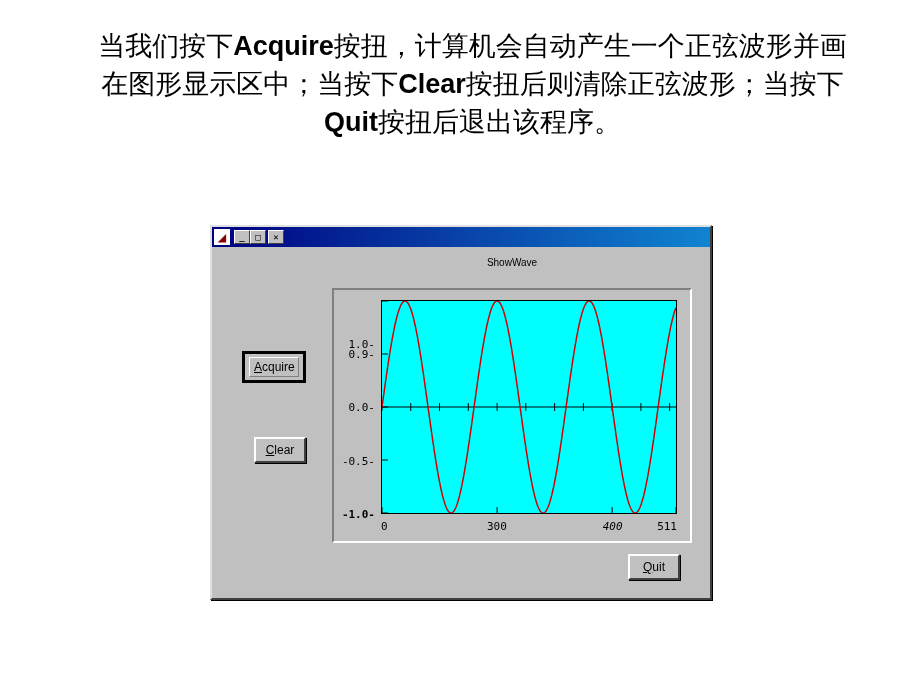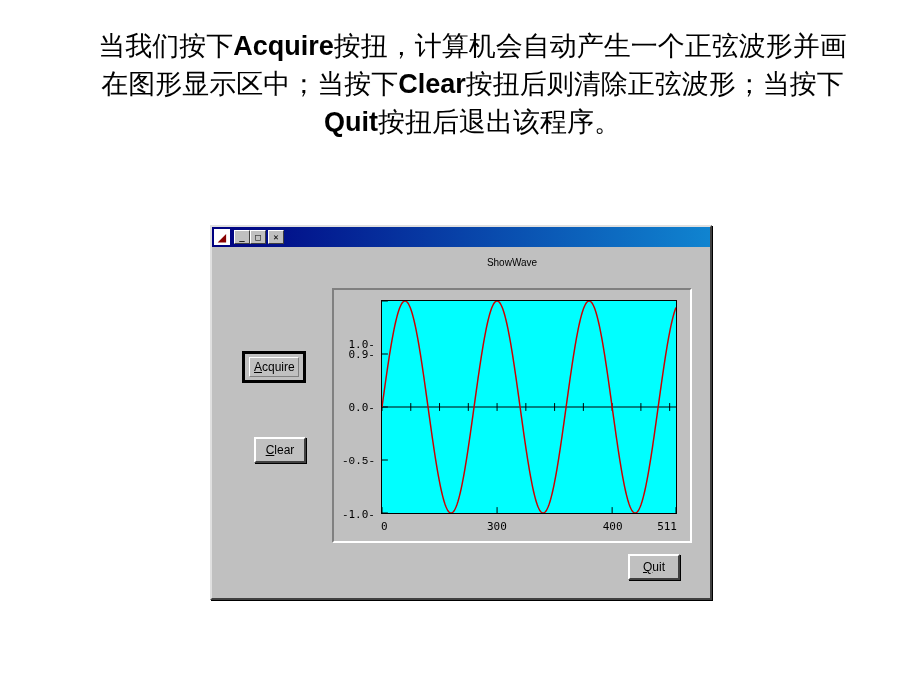--- a/index.html
+++ b/index.html
@@ -220,22 +220,22 @@
 
     <div class="cvi-btn clear underline-first">Clear</div>
 
     <div class="cvi-btn quit underline-first">Quit</div>
 
     <div class="chart-area">
       <div class="chart-title">ShowWave</div>
       <div class="chart-frame">
         <div class="chart-inner">
           <div class="y-labels">
-              <span style="top: 100%;">-1.0-</span>
-              <span style="top: 75%; font-family: Liberation Mono, monospace;">-0.5-</span>
+              <span style="top: 100%; font-weight: bold;">-1.0-</span>
+              <span style="top: 75%;">-0.5-</span>
               <span style="top: 50%; text-align: center;">0.0-</span>
               <span style="top: 25%;">0.9-</span>
               <span style="top: 0%; margin-top: 44px;">1.0-</span>
             </div>
           <div class="plot-region">
             <svg class="wave" viewBox="0 0 300 216" preserveAspectRatio="none">
                 <line x1="0" y1="104" x2="0" y2="112" stroke="#000" stroke-width="1"></line>
                 <line x1="29.354207436399214" y1="104" x2="29.354207436399214" y2="112" stroke="#000" stroke-width="1"></line>
                 <line x1="58.70841487279843" y1="104" x2="58.70841487279843" y2="112" stroke="#000" stroke-width="1"></line>
                 <line x1="88.06262230919765" y1="104" x2="88.06262230919765" y2="112" stroke="#000" stroke-width="1"></line>
@@ -255,21 +255,21 @@
                 <line x1="0" y1="210" x2="0" y2="216" stroke="#000" stroke-width="1"></line>
                 <line x1="117.41682974559686" y1="210" x2="117.41682974559686" y2="216" stroke="#000" stroke-width="1"></line>
                 <line x1="234.8336594911937" y1="210" x2="234.8336594911937" y2="216" stroke="#000" stroke-width="1"></line>
                 <line x1="300" y1="210" x2="300" y2="216" stroke="#000" stroke-width="1"></line>
                 <path d="M0.00 108.00 L0.59 103.76 L1.17 99.53 L1.76 95.31 L2.35 91.11 L2.94 86.93 L3.52 82.79 L4.11 78.68 L4.70 74.63 L5.28 70.62 L5.87 66.67 L6.46 62.78 L7.05 58.97 L7.63 55.23 L8.22 51.57 L8.81 48.00 L9.39 44.52 L9.98 41.14 L10.57 37.86 L11.15 34.69 L11.74 31.63 L12.33 28.69 L12.92 25.88 L13.50 23.19 L14.09 20.63 L14.68 18.20 L15.26 15.91 L15.85 13.77 L16.44 11.77 L17.03 9.92 L17.61 8.22 L18.20 6.68 L18.79 5.29 L19.37 4.05 L19.96 2.98 L20.55 2.08 L21.14 1.33 L21.72 0.75 L22.31 0.33 L22.90 0.08 L23.48 0.00 L24.07 0.08 L24.66 0.33 L25.24 0.75 L25.83 1.33 L26.42 2.08 L27.01 2.98 L27.59 4.05 L28.18 5.29 L28.77 6.68 L29.35 8.22 L29.94 9.92 L30.53 11.77 L31.12 13.77 L31.70 15.91 L32.29 18.20 L32.88 20.63 L33.46 23.19 L34.05 25.88 L34.64 28.69 L35.23 31.63 L35.81 34.69 L36.40 37.86 L36.99 41.14 L37.57 44.52 L38.16 48.00 L38.75 51.57 L39.33 55.23 L39.92 58.97 L40.51 62.78 L41.10 66.67 L41.68 70.62 L42.27 74.63 L42.86 78.68 L43.44 82.79 L44.03 86.93 L44.62 91.11 L45.21 95.31 L45.79 99.53 L46.38 103.76 L46.97 108.00 L47.55 112.24 L48.14 116.47 L48.73 120.69 L49.32 124.89 L49.90 129.07 L50.49 133.21 L51.08 137.32 L51.66 141.37 L52.25 145.38 L52.84 149.33 L53.42 153.22 L54.01 157.03 L54.60 160.77 L55.19 164.43 L55.77 168.00 L56.36 171.48 L56.95 174.86 L57.53 178.14 L58.12 181.31 L58.71 184.37 L59.30 187.31 L59.88 190.12 L60.47 192.81 L61.06 195.37 L61.64 197.80 L62.23 200.09 L62.82 202.23 L63.41 204.23 L63.99 206.08 L64.58 207.78 L65.17 209.32 L65.75 210.71 L66.34 211.95 L66.93 213.02 L67.51 213.92 L68.10 214.67 L68.69 215.25 L69.28 215.67 L69.86 215.92 L70.45 216.00 L71.04 215.92 L71.62 215.67 L72.21 215.25 L72.80 214.67 L73.39 213.92 L73.97 213.02 L74.56 211.95 L75.15 210.71 L75.73 209.32 L76.32 207.78 L76.91 206.08 L77.50 204.23 L78.08 202.23 L78.67 200.09 L79.26 197.80 L79.84 195.37 L80.43 192.81 L81.02 190.12 L81.60 187.31 L82.19 184.37 L82.78 181.31 L83.37 178.14 L83.95 174.86 L84.54 171.48 L85.13 168.00 L85.71 164.43 L86.30 160.77 L86.89 157.03 L87.48 153.22 L88.06 149.33 L88.65 145.38 L89.24 141.37 L89.82 137.32 L90.41 133.21 L91.00 129.07 L91.59 124.89 L92.17 120.69 L92.76 116.47 L93.35 112.24 L93.93 108.00 L94.52 103.76 L95.11 99.53 L95.69 95.31 L96.28 91.11 L96.87 86.93 L97.46 82.79 L98.04 78.68 L98.63 74.63 L99.22 70.62 L99.80 66.67 L100.39 62.78 L100.98 58.97 L101.57 55.23 L102.15 51.57 L102.74 48.00 L103.33 44.52 L103.91 41.14 L104.50 37.86 L105.09 34.69 L105.68 31.63 L106.26 28.69 L106.85 25.88 L107.44 23.19 L108.02 20.63 L108.61 18.20 L109.20 15.91 L109.78 13.77 L110.37 11.77 L110.96 9.92 L111.55 8.22 L112.13 6.68 L112.72 5.29 L113.31 4.05 L113.89 2.98 L114.48 2.08 L115.07 1.33 L115.66 0.75 L116.24 0.33 L116.83 0.08 L117.42 0.00 L118.00 0.08 L118.59 0.33 L119.18 0.75 L119.77 1.33 L120.35 2.08 L120.94 2.98 L121.53 4.05 L122.11 5.29 L122.70 6.68 L123.29 8.22 L123.87 9.92 L124.46 11.77 L125.05 13.77 L125.64 15.91 L126.22 18.20 L126.81 20.63 L127.40 23.19 L127.98 25.88 L128.57 28.69 L129.16 31.63 L129.75 34.69 L130.33 37.86 L130.92 41.14 L131.51 44.52 L132.09 48.00 L132.68 51.57 L133.27 55.23 L133.86 58.97 L134.44 62.78 L135.03 66.67 L135.62 70.62 L136.20 74.63 L136.79 78.68 L137.38 82.79 L137.96 86.93 L138.55 91.11 L139.14 95.31 L139.73 99.53 L140.31 103.76 L140.90 108.00 L141.49 112.24 L142.07 116.47 L142.66 120.69 L143.25 124.89 L143.84 129.07 L144.42 133.21 L145.01 137.32 L145.60 141.37 L146.18 145.38 L146.77 149.33 L147.36 153.22 L147.95 157.03 L148.53 160.77 L149.12 164.43 L149.71 168.00 L150.29 171.48 L150.88 174.86 L151.47 178.14 L152.05 181.31 L152.64 184.37 L153.23 187.31 L153.82 190.12 L154.40 192.81 L154.99 195.37 L155.58 197.80 L156.16 200.09 L156.75 202.23 L157.34 204.23 L157.93 206.08 L158.51 207.78 L159.10 209.32 L159.69 210.71 L160.27 211.95 L160.86 213.02 L161.45 213.92 L162.04 214.67 L162.62 215.25 L163.21 215.67 L163.80 215.92 L164.38 216.00 L164.97 215.92 L165.56 215.67 L166.14 215.25 L166.73 214.67 L167.32 213.92 L167.91 213.02 L168.49 211.95 L169.08 210.71 L169.67 209.32 L170.25 207.78 L170.84 206.08 L171.43 204.23 L172.02 202.23 L172.60 200.09 L173.19 197.80 L173.78 195.37 L174.36 192.81 L174.95 190.12 L175.54 187.31 L176.13 184.37 L176.71 181.31 L177.30 178.14 L177.89 174.86 L178.47 171.48 L179.06 168.00 L179.65 164.43 L180.23 160.77 L180.82 157.03 L181.41 153.22 L182.00 149.33 L182.58 145.38 L183.17 141.37 L183.76 137.32 L184.34 133.21 L184.93 129.07 L185.52 124.89 L186.11 120.69 L186.69 116.47 L187.28 112.24 L187.87 108.00 L188.45 103.76 L189.04 99.53 L189.63 95.31 L190.22 91.11 L190.80 86.93 L191.39 82.79 L191.98 78.68 L192.56 74.63 L193.15 70.62 L193.74 66.67 L194.32 62.78 L194.91 58.97 L195.50 55.23 L196.09 51.57 L196.67 48.00 L197.26 44.52 L197.85 41.14 L198.43 37.86 L199.02 34.69 L199.61 31.63 L200.20 28.69 L200.78 25.88 L201.37 23.19 L201.96 20.63 L202.54 18.20 L203.13 15.91 L203.72 13.77 L204.31 11.77 L204.89 9.92 L205.48 8.22 L206.07 6.68 L206.65 5.29 L207.24 4.05 L207.83 2.98 L208.41 2.08 L209.00 1.33 L209.59 0.75 L210.18 0.33 L210.76 0.08 L211.35 0.00 L211.94 0.08 L212.52 0.33 L213.11 0.75 L213.70 1.33 L214.29 2.08 L214.87 2.98 L215.46 4.05 L216.05 5.29 L216.63 6.68 L217.22 8.22 L217.81 9.92 L218.40 11.77 L218.98 13.77 L219.57 15.91 L220.16 18.20 L220.74 20.63 L221.33 23.19 L221.92 25.88 L222.50 28.69 L223.09 31.63 L223.68 34.69 L224.27 37.86 L224.85 41.14 L225.44 44.52 L226.03 48.00 L226.61 51.57 L227.20 55.23 L227.79 58.97 L228.38 62.78 L228.96 66.67 L229.55 70.62 L230.14 74.63 L230.72 78.68 L231.31 82.79 L231.90 86.93 L232.49 91.11 L233.07 95.31 L233.66 99.53 L234.25 103.76 L234.83 108.00 L235.42 112.24 L236.01 116.47 L236.59 120.69 L237.18 124.89 L237.77 129.07 L238.36 133.21 L238.94 137.32 L239.53 141.37 L240.12 145.38 L240.70 149.33 L241.29 153.22 L241.88 157.03 L242.47 160.77 L243.05 164.43 L243.64 168.00 L244.23 171.48 L244.81 174.86 L245.40 178.14 L245.99 181.31 L246.58 184.37 L247.16 187.31 L247.75 190.12 L248.34 192.81 L248.92 195.37 L249.51 197.80 L250.10 200.09 L250.68 202.23 L251.27 204.23 L251.86 206.08 L252.45 207.78 L253.03 209.32 L253.62 210.71 L254.21 211.95 L254.79 213.02 L255.38 213.92 L255.97 214.67 L256.56 215.25 L257.14 215.67 L257.73 215.92 L258.32 216.00 L258.90 215.92 L259.49 215.67 L260.08 215.25 L260.67 214.67 L261.25 213.92 L261.84 213.02 L262.43 211.95 L263.01 210.71 L263.60 209.32 L264.19 207.78 L264.77 206.08 L265.36 204.23 L265.95 202.23 L266.54 200.09 L267.12 197.80 L267.71 195.37 L268.30 192.81 L268.88 190.12 L269.47 187.31 L270.06 184.37 L270.65 181.31 L271.23 178.14 L271.82 174.86 L272.41 171.48 L272.99 168.00 L273.58 164.43 L274.17 160.77 L274.76 157.03 L275.34 153.22 L275.93 149.33 L276.52 145.38 L277.10 141.37 L277.69 137.32 L278.28 133.21 L278.86 129.07 L279.45 124.89 L280.04 120.69 L280.63 116.47 L281.21 112.24 L281.80 108.00 L282.39 103.76 L282.97 99.53 L283.56 95.31 L284.15 91.11 L284.74 86.93 L285.32 82.79 L285.91 78.68 L286.50 74.63 L287.08 70.62 L287.67 66.67 L288.26 62.78 L288.85 58.97 L289.43 55.23 L290.02 51.57 L290.61 48.00 L291.19 44.52 L291.78 41.14 L292.37 37.86 L292.95 34.69 L293.54 31.63 L294.13 28.69 L294.72 25.88 L295.30 23.19 L295.89 20.63 L296.48 18.20 L297.06 15.91 L297.65 13.77 L298.24 11.77 L298.83 9.92 L299.41 8.22 L300.00 6.68 " fill="none" stroke="#cc0000" stroke-width="1.5"></path>
               </svg>
           </div>
           <div class="x-labels">
               <span style="left: 0%; transform: translateX(0px);">0</span>
               <span style="left: 39.1389%;">300</span>
-              <span style="left: 78.2779%;">400</span>
+              <span style="left: 78.2779%; font-style: italic;">400</span>
               <span style="left: 100%; transform: translateX(-100%); text-align: right;">511</span>
             </div>
         </div>
       </div>
     </div>
 
   </div>
 </div>
 
 </body></html>

